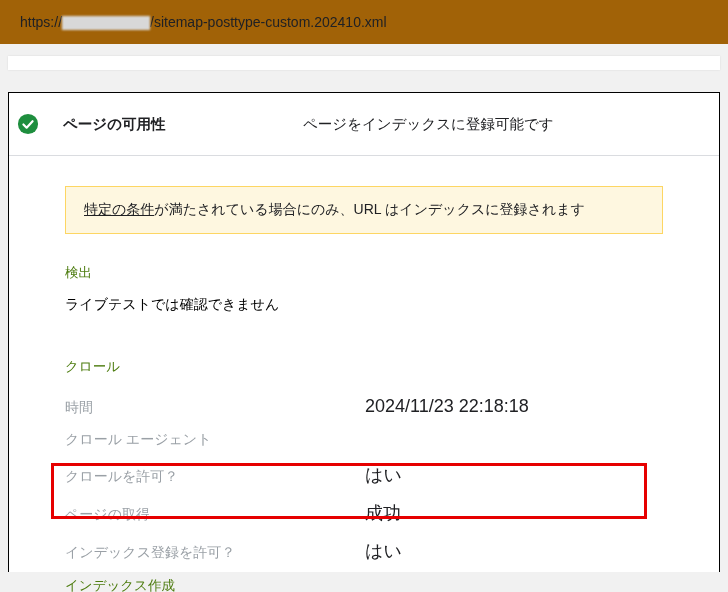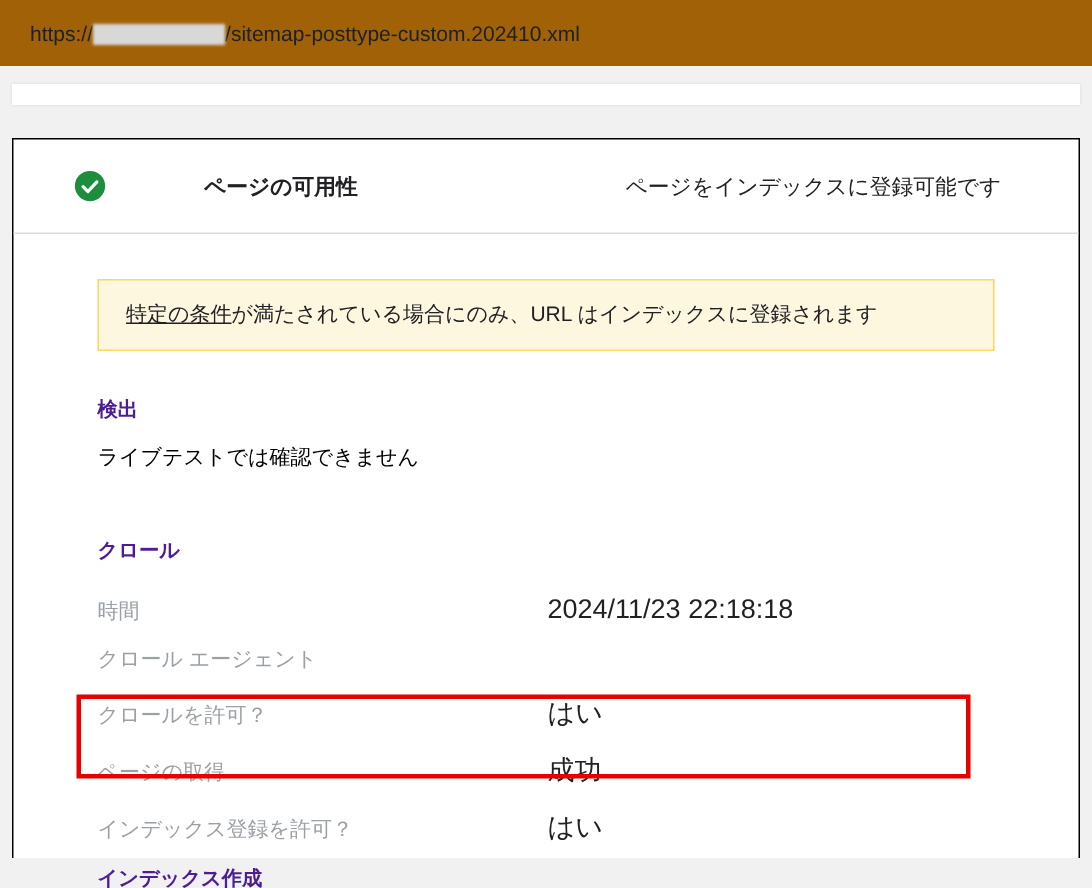--- a/index.html
+++ b/index.html
@@ -35,23 +35,22 @@
     .card {
       background: #fff;
       margin: 22px 8px 0 8px;
       border: 1px solid #000;
       border-bottom: none;
       height: 480px;
     }
     .card-header {
       display: flex;
       align-items: center;
-      padding: 20px 40px;
+      padding: 20px 8px;
       border-bottom: 1px solid #dadce0;
-      gap: 41px;
     }
     .check-icon {
       width: 22px;
       height: 22px;
       margin-right: 24px;
       flex-shrink: 0;
     }
     .header-title {
       font-weight: bold;
       font-size: 14.5px;
@@ -68,23 +67,23 @@
     .notice {
       background: #fef7e0;
       border: 1px solid #fdd663;
       padding: 14px 18px;
       font-size: 14px;
       color: #202124;
       margin-bottom: 30px;
     }
     .notice u { text-decoration: underline; }
     .section-title {
-      font-weight: bold;
+      font-weight: normal;
       font-size: 13.5px;
-      color: #4c1d95;
+      color: #4d7c0f;
       margin-bottom: 14px;
     }
     .muted-text {
       color: #000000;
       font-size: 14px;
       margin-bottom: 44px;
     }
     .kv-row {
       display: flex;
       margin-bottom: 14px;

